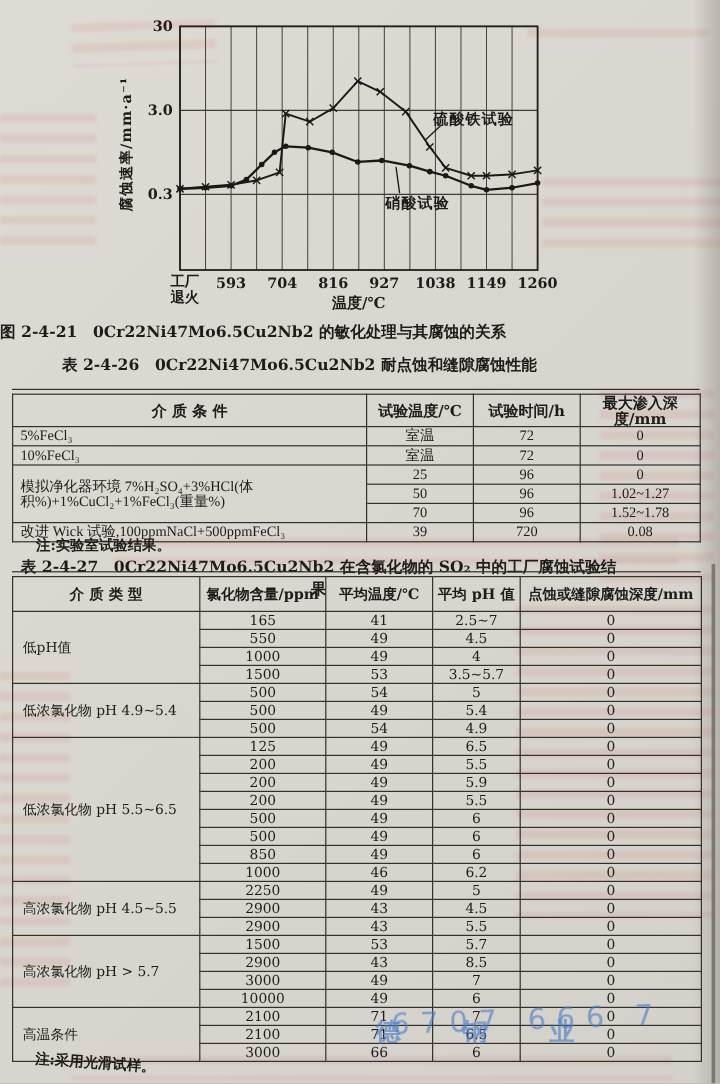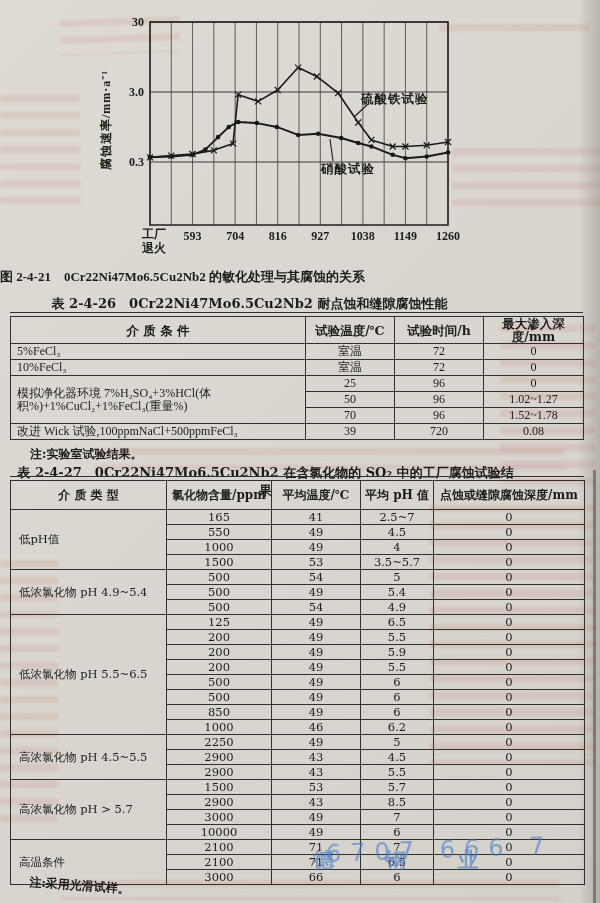--- a/index.html
+++ b/index.html
@@ -14,38 +14,38 @@
   .right-band{position:absolute;top:0;right:0;width:22px;height:903px;pointer-events:none;
     background:linear-gradient(90deg,rgba(0,0,0,0),rgba(105,100,92,.30));}
   .spine-line{position:absolute;right:4px;top:470px;width:3px;height:433px;pointer-events:none;
     background:rgba(45,44,40,.45);filter:blur(.6px);}
   .watermark{position:absolute;color:rgba(72,122,198,.62);filter:blur(.4px);pointer-events:none;
     font-family:"DejaVu Sans","Liberation Sans",sans-serif;}
   .wm1{left:313px;top:810px;font-size:21px;letter-spacing:22px;font-weight:bold;margin-top:36px;}
   .wm2{left:326px;top:836px;font-size:24px;letter-spacing:9px;transform:rotate(-2deg);}
 
   
-  #chart-block{position:absolute;left:0;top:0;width:600px;height:292px;font-family:Liberation Serif, serif;}
+  #chart-block{position:absolute;left:0;top:0;width:600px;height:292px;}
   #chart-svg{position:absolute;left:0;top:0;}
   .ylabel{position:absolute;left:20px;top:112px;width:170px;height:16px;text-align:center;
     transform:rotate(-90deg);font-size:12px;font-weight:bold;letter-spacing:1px;}
   .xlabel{position:absolute;left:150px;top:245px;width:298px;text-align:center;
     font-size:12.5px;font-weight:bold;}
   .series-label{position:absolute;font-size:12.5px;font-weight:bold;letter-spacing:1px;}
   #ferric-label{left:361px;top:91px;}
   #nitric-label{left:321px;top:161px;}
   .fig-caption{position:absolute;left:0;top:268px;width:600px;text-align:left;
     font-size:13px;font-weight:bold;}
 
   
   .tbl-title{position:absolute;width:499px;text-align:center;font-size:13px;font-weight:bold;}
   #t1-title{top:295px;}
   #t2-title{top:464px;padding-left:16px;}
   .tbl-wrap{position:absolute;left:10px;}
-  #t1-wrap{top:316px;width:573px;}
+  #t1-wrap{top:328px;width:573px;}
   #t2-wrap{top:480px;width:574px;}
   .dbl-line{position:absolute;left:0;top:-4px;width:100%;height:1px;background:#32302b;}
   table{border-collapse:collapse;table-layout:fixed;width:100%;background:transparent;}
   th,td{border:1px solid #32302b;padding:0 2px;line-height:1.05;
     overflow:hidden;}
   th{font-weight:bold;text-align:center;}
   #t1 th{font-size:12.5px;height:24px;}
   #t1 td{font-size:12px;height:15px;text-align:center;font-family:Liberation Serif, serif;}
   #t1 td.media{text-align:left;padding-left:6px;}
   #t2 th{font-size:12px;height:28px;}
@@ -155,20 +155,21 @@
         <circle cx="358.1742857142857" cy="143.02532593994232" r="2.3" fill="#1a1916"></circle>
         <circle cx="371.3714285714286" cy="146.47058752685507" r="2.3" fill="#1a1916"></circle>
         <circle cx="392.65714285714284" cy="154.81363606719967" r="2.3" fill="#1a1916"></circle>
         <circle cx="405.42857142857144" cy="158.1949636374185" r="2.3" fill="#1a1916"></circle>
         <circle cx="426.7142857142857" cy="156.45731277666627" r="2.3" fill="#1a1916"></circle>
         <circle cx="448" cy="152.50361785999488" r="2.3" fill="#1a1916"></circle>
         <line x1="368" y1="104" x2="354" y2="117" stroke="#1a1916" stroke-width="1.1"></line>
         <line x1="333" y1="161" x2="330" y2="139" stroke="#1a1916" stroke-width="1.1"></line>
       </svg>
     <div class="ylabel">腐蚀速率/mm·a⁻¹</div>
+    <div class="xlabel">温度/℃</div>
     <div class="series-label" id="ferric-label">硫酸铁试验</div>
     <div class="series-label" id="nitric-label">硝酸试验</div>
     <div class="fig-caption">图 2-4-21　0Cr22Ni47Mo6.5Cu2Nb2 的敏化处理与其腐蚀的关系</div>
   </section>
 
   <div class="tbl-title" id="t1-title">表 2-4-26　0Cr22Ni47Mo6.5Cu2Nb2 耐点蚀和缝隙腐蚀性能</div>
   <div class="tbl-wrap" id="t1-wrap">
     <div class="dbl-line"></div>
     <table id="t1">
       <colgroup>

